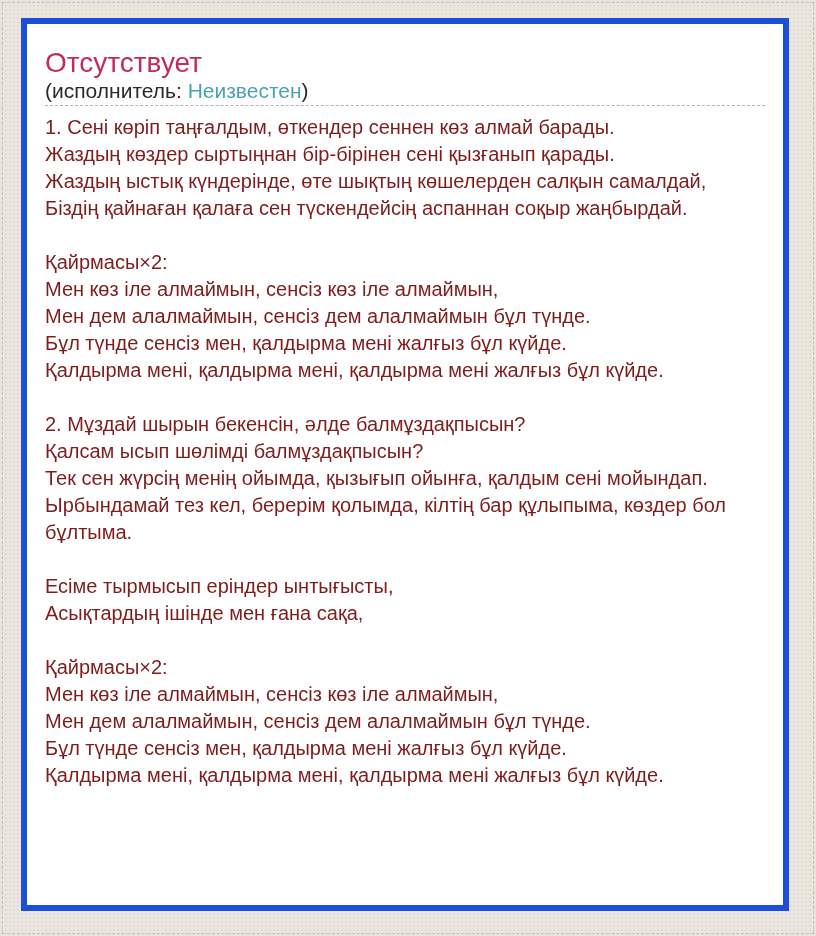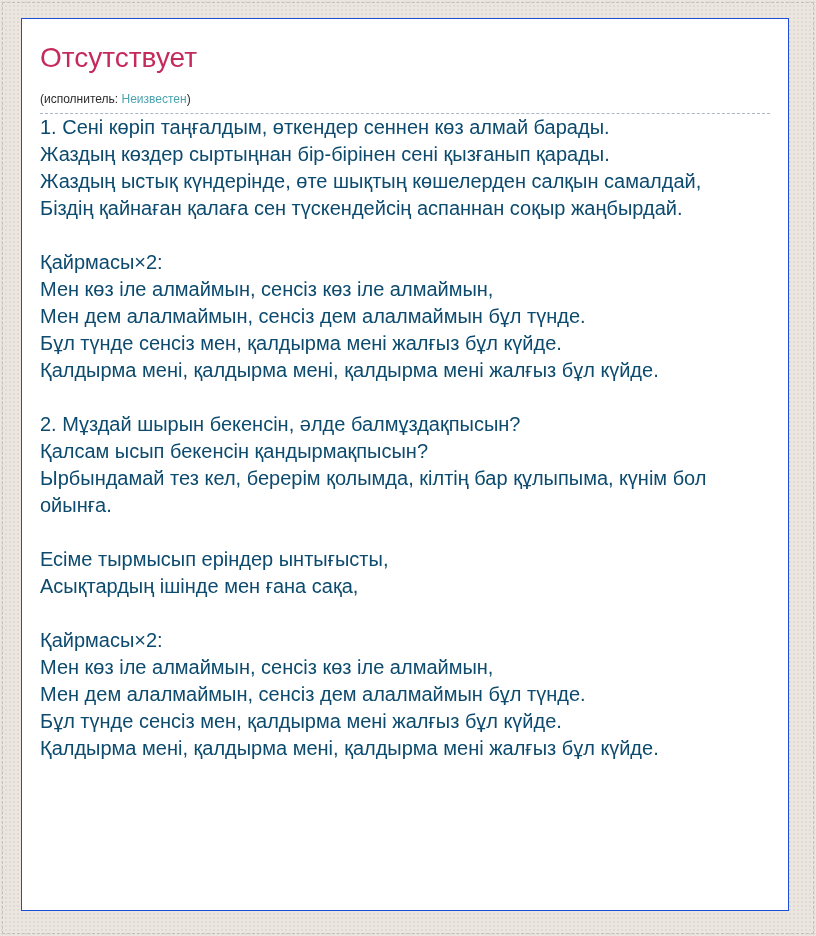--- a/index.html
+++ b/index.html
@@ -23,51 +23,52 @@
     pointer-events: none;
   }
   .card {
     position: absolute;
     left: 21px;
     top: 18px;
     width: 768px;
     height: 893px;
     box-sizing: border-box;
     background: #ffffff;
-    border: 1px solid #1d4ed8;
+    border: 6px solid #1d4ed8;
     padding: 24px 18px 0 18px;
     overflow: hidden;
   }
   .song-title {
     margin: 0;
     font-size: 28px;
     line-height: 30px;
     font-weight: normal;
     color: var(--title-color, #c52a5c);
   }
   .artist-line {
-    font-size: 12px;
+    font-size: 21px;
     line-height: 20px;
-    margin-top: 16px;
+    margin-top: 3px;
     color: #2b2b2b;
   }
   .artist-link {
     color: var(--link-color, #4aa3ae);
     text-decoration: none;
     cursor: pointer;
   }
   .separator {
     border: 0;
     border-bottom: 1px dashed var(--separator-color, #a9b8c6);
     margin: 4px 0 0 0;
   }
   .lyrics {
+    margin-top: 8px;
     font-size: 20px;
     line-height: 27px;
-    color: #0c4a6e;
+    color: #7f1d1d;
   }
   .lyric-line {
     min-height: 27px;
     white-space: pre-wrap;
   }
 </style>
 </head>
 <body>
 
 <div class="page-frame"></div>
@@ -87,22 +88,23 @@
       <div class="lyric-line">Жаздың ыстық күндерінде, өте шықтың көшелерден салқын самалдай,</div>
       <div class="lyric-line">Біздің қайнаған қалаға сен түскендейсің аспаннан соқыр жаңбырдай.</div>
       <div class="lyric-line"></div>
       <div class="lyric-line">Қайрмасы×2:</div>
       <div class="lyric-line">Мен көз іле алмаймын, сенсіз көз іле алмаймын,</div>
       <div class="lyric-line">Мен дем алалмаймын, сенсіз дем алалмаймын бұл түнде.</div>
       <div class="lyric-line">Бұл түнде сенсіз мен, қалдырма мені жалғыз бұл күйде.</div>
       <div class="lyric-line">Қалдырма мені, қалдырма мені, қалдырма мені жалғыз бұл күйде.</div>
       <div class="lyric-line"></div>
       <div class="lyric-line">2. Мұздай шырын бекенсін, әлде балмұздақпысын?</div>
-      <div class="lyric-line">Қалсам ысып бекенсін қандырмақпысын?</div>
-      <div class="lyric-line">Ырбындамай тез кел, берерім қолымда, кілтің бар құлыпыма, күнім бол ойынға.</div>
+      <div class="lyric-line">Қалсам ысып шөлімді балмұздақпысын?</div>
+      <div class="lyric-line">Тек сен жүрсің менің ойымда, қызығып ойынға, қалдым сені мойындап.</div>
+      <div class="lyric-line">Ырбындамай тез кел, берерім қолымда, кілтің бар құлыпыма, көздер бол бұлтыма.</div>
       <div class="lyric-line"></div>
       <div class="lyric-line">Есіме тырмысып еріндер ынтығысты,</div>
       <div class="lyric-line">Асықтардың ішінде мен ғана сақа,</div>
       <div class="lyric-line"></div>
       <div class="lyric-line">Қайрмасы×2:</div>
       <div class="lyric-line">Мен көз іле алмаймын, сенсіз көз іле алмаймын,</div>
       <div class="lyric-line">Мен дем алалмаймын, сенсіз дем алалмаймын бұл түнде.</div>
       <div class="lyric-line">Бұл түнде сенсіз мен, қалдырма мені жалғыз бұл күйде.</div>
       <div class="lyric-line">Қалдырма мені, қалдырма мені, қалдырма мені жалғыз бұл күйде.</div>
       <div class="lyric-line"></div>

